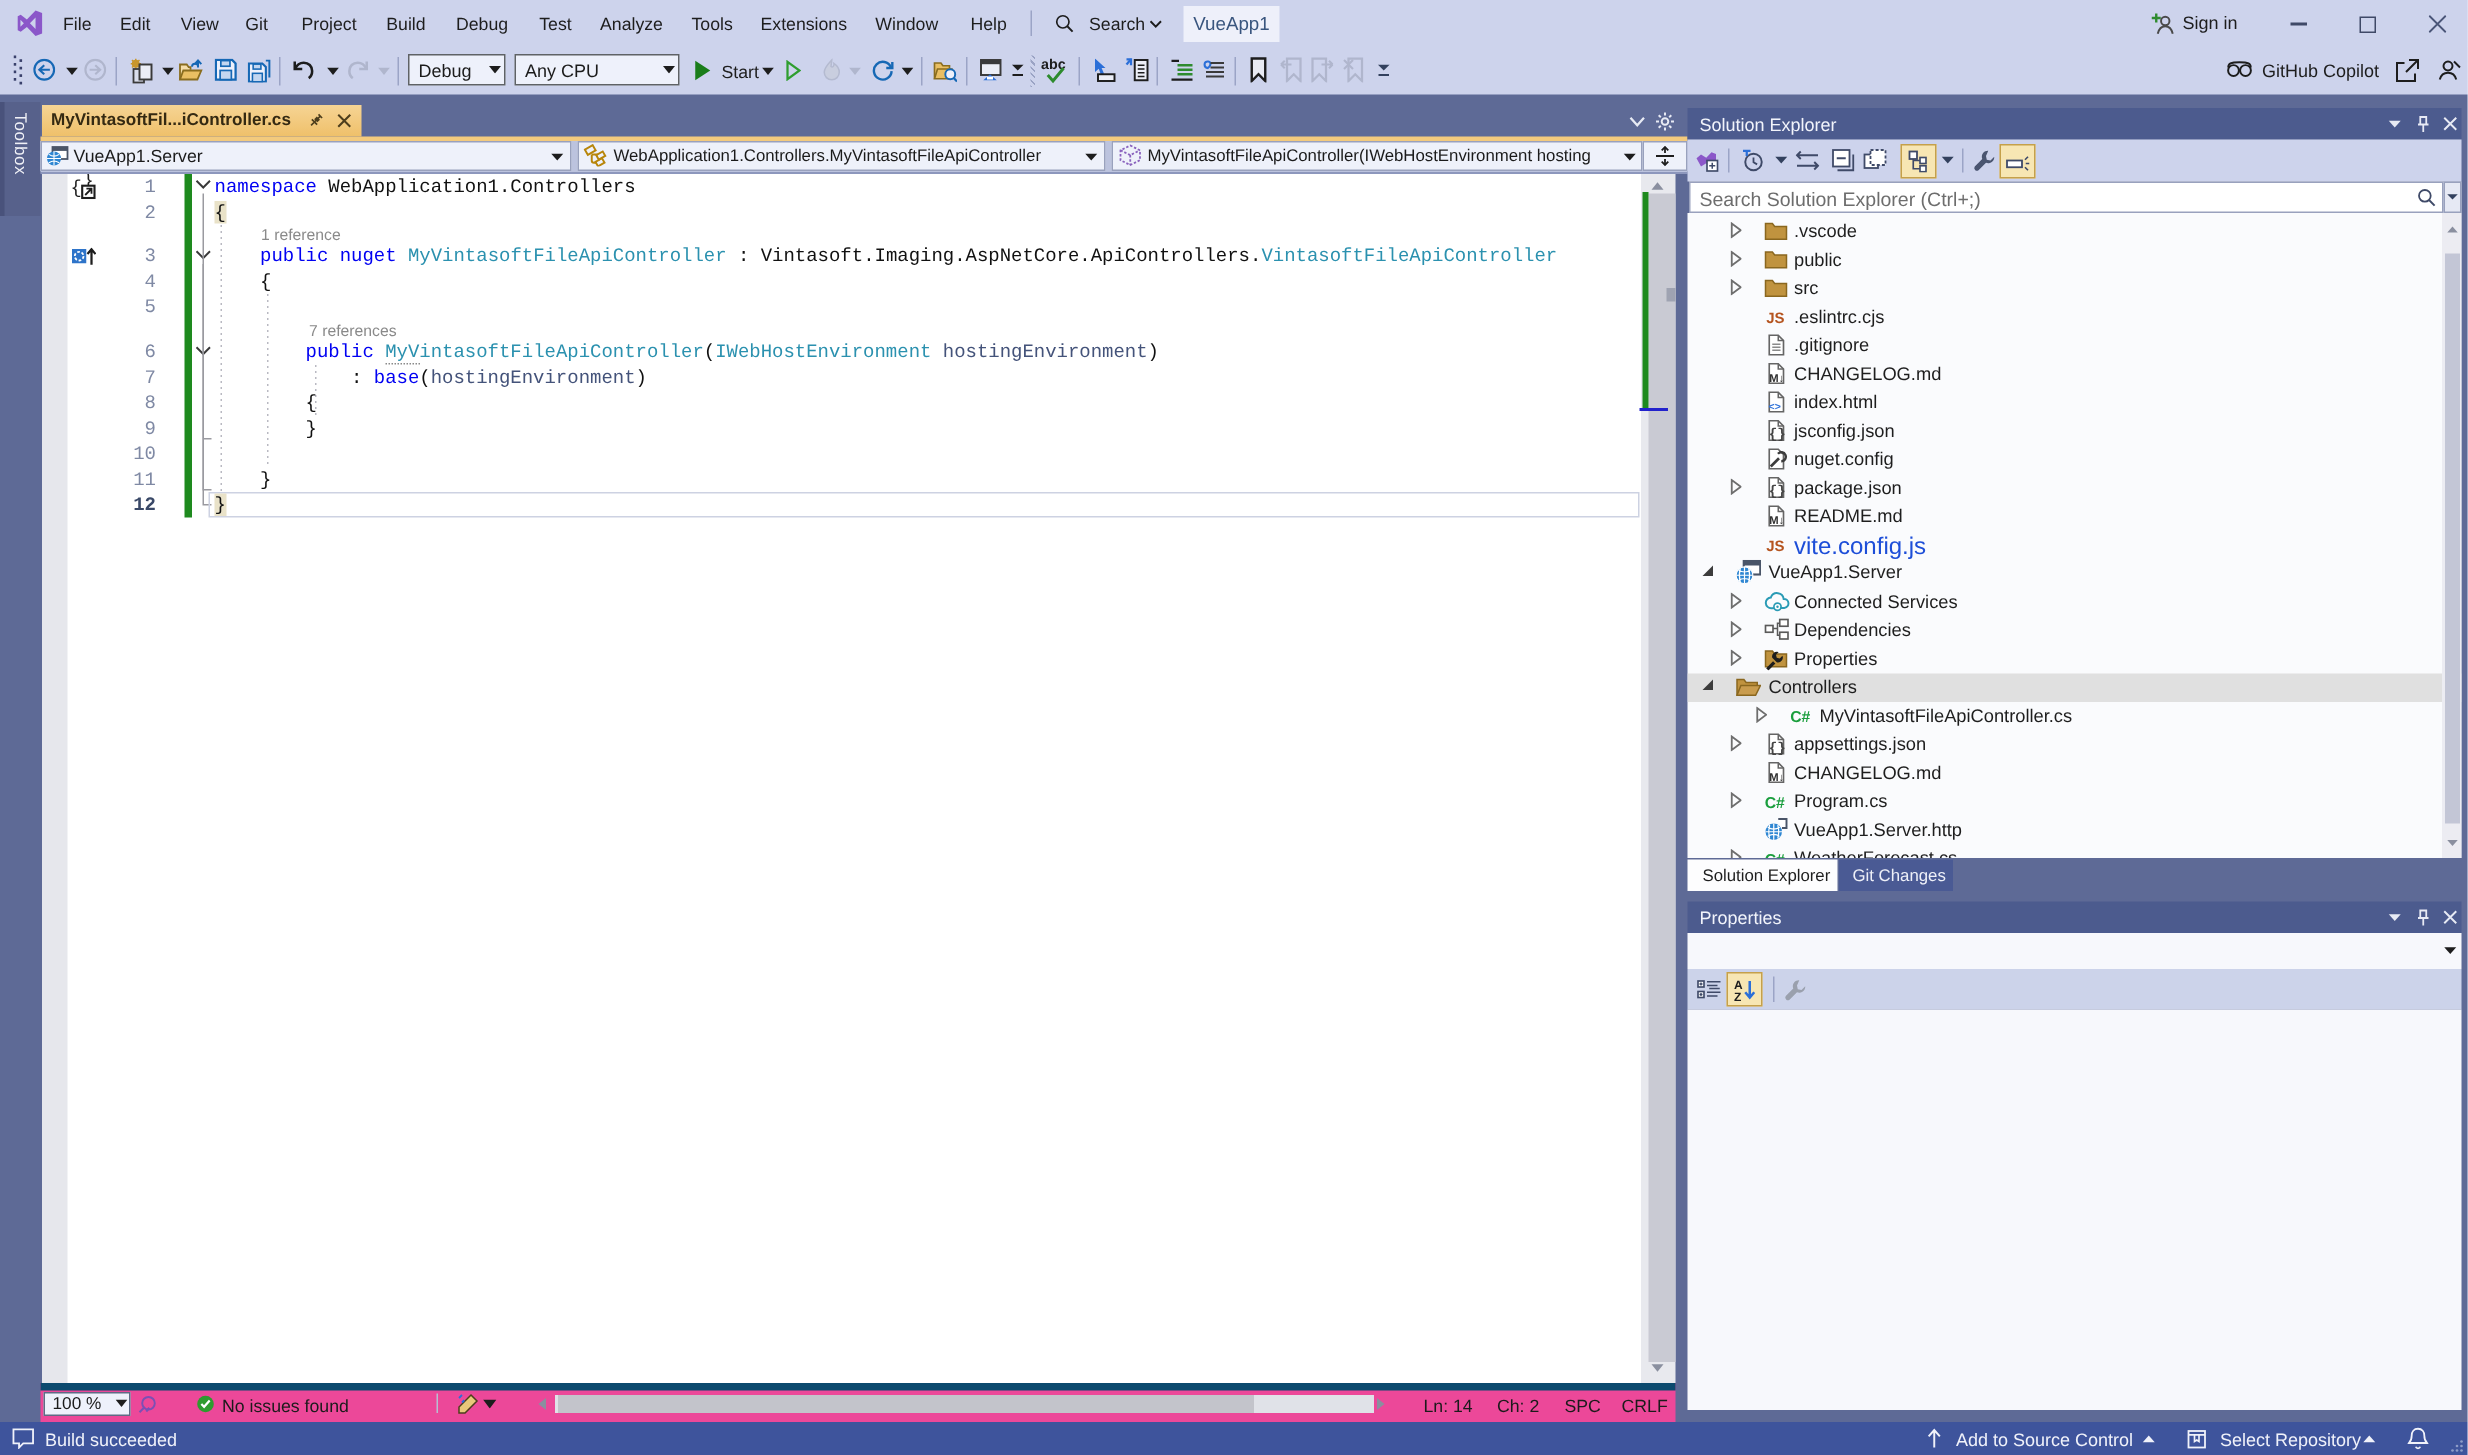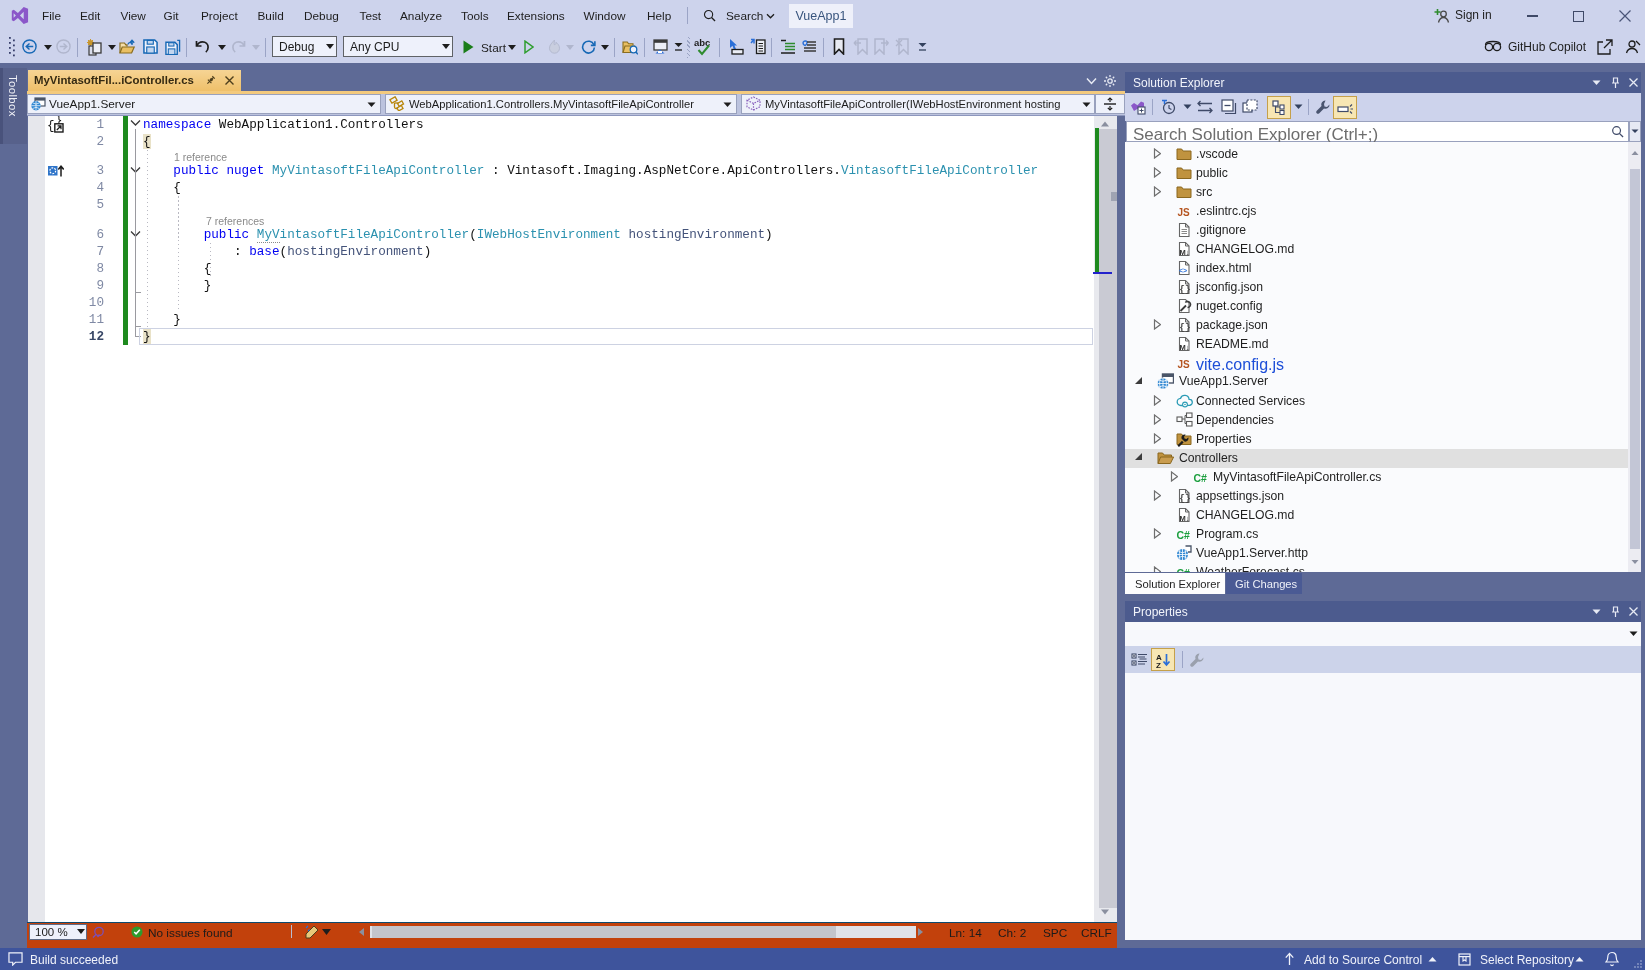--- a/index.html
+++ b/index.html
@@ -413,21 +413,21 @@
   <div class="abs mono" style="left:143px;top:179px"><span class="bk">    {</span></div>
   <div class="abs" style="left:206px;top:214.5px;font-size:10.5px;color:#8a8a8a;font-family:'Liberation Sans',sans-serif">7 references</div>
   <div class="abs mono" style="left:143px;top:226px"><span class="bk">        </span><span class="kw">public</span><span class="bk"> </span><span class="ty" style="border-bottom:1.5px dotted #8a8a8a">MyV</span><span class="ty">intasoftFileApiController</span><span class="bk">(</span><span class="ty">IWebHostEnvironment</span><span class="bk"> </span><span class="pm">hostingEnvironment</span><span class="bk">)</span></div>
   <div class="abs mono" style="left:143px;top:243px"><span class="bk">            : </span><span class="kw">base</span><span class="bk">(</span><span class="pm">hostingEnvironment</span><span class="bk">)</span></div>
   <div class="abs mono" style="left:143px;top:260px"><span class="bk">        {</span></div>
   <div class="abs mono" style="left:143px;top:277px"><span class="bk">        }</span></div>
   <div class="abs mono" style="left:143px;top:311px"><span class="bk">    }</span></div>
   <div class="abs mono" style="left:143px;top:328px"><span class="bk" style="background:#e9e2c8">}</span></div>
 </div>
 
-<div class="abs" id="editorbottom" style="left:27px;top:922px;width:1090px;height:31px;background:#c2410c;border-top:1px solid #0c4a6e;box-sizing:border-box">
+<div class="abs" id="editorbottom" style="left:27px;top:922px;width:1090px;height:31px;background:#ec4899;border-top:5px solid #0c4a6e;box-sizing:border-box">
   <div class="abs combo" style="left:2px;top:0.5px;width:58px;height:16.5px;padding-left:5px;font-size:11.5px;background:#eef1fb;border-color:#5f6b85">100 %</div>
   <svg class="abs" style="left:50px;top:6px" width="8" height="5" viewBox="0 0 8 5">
       <path d="M0 0h8L4 5z" fill="#1d1d1d"></path>
     </svg>
   <svg class="abs" style="left:65px;top:3px" width="13" height="13" viewBox="0 0 13 13">
       <circle cx="7" cy="5.5" r="4.2" fill="none" stroke="#7c4fb5" stroke-width="1.3"></circle>
       <path d="M1 11.5 4.5 8M5.5 11l2-2.5" stroke="#7c4fb5" stroke-width="1.4" fill="none"></path>
     </svg>
   <svg class="abs" style="left:104px;top:3px" width="12" height="12" viewBox="0 0 13 13">
       <circle cx="6.5" cy="6.5" r="6" fill="#2e9b2e"></circle>
@@ -515,21 +515,21 @@
     </svg>
 
   <div class="abs tool-toggle" style="left:1333px;top:96px;width:24px;height:23px">
     <svg width="16" height="14" viewBox="0 0 16 14">
         <rect x="1" y="6" width="10" height="4.5" fill="#fff" stroke="#3f4a68" stroke-width="1.2"></rect>
         <path d="M13 5.5 15 3.5M13.5 8H16M13 10.5l2 2" stroke="#3f4a68" stroke-width="1.1"></path>
       </svg>
   </div>
 
   <div class="abs" style="left:1126px;top:121px;width:503px;height:21px;background:#fff;border:1px solid #99a1bd;box-sizing:border-box"></div>
-  <div class="abs" style="left:1133px;top:125px;font-size:17px;color:#6d6d6d">Search Solution Explorer (Ctrl+;)</div>
+  <div class="abs" style="left:1133px;top:125px;font-size:13px;color:#6d6d6d">Search Solution Explorer (Ctrl+;)</div>
   <svg class="abs" style="left:1611px;top:125px" width="13" height="13" viewBox="0 0 14 14">
       <circle cx="6" cy="6" r="4.2" fill="none" stroke="#3f4a68" stroke-width="1.3"></circle>
       <path d="M9 9 13 13" stroke="#3f4a68" stroke-width="1.4"></path>
     </svg>
   <div class="abs" style="left:1629px;top:121px;width:12px;height:21px;background:#e6e9f4;border:1px solid #99a1bd;box-sizing:border-box"></div>
   <svg class="abs" style="left:1631px;top:129px" width="8" height="5" viewBox="0 0 8 5">
       <path d="M0.5 0.5 4 4 7.5 0.5" fill="#33415e"></path>
     </svg>
 
   <div class="abs" style="left:1125px;top:142px;width:516px;height:430px;background:#fafbfd;overflow:hidden" id="tree">

